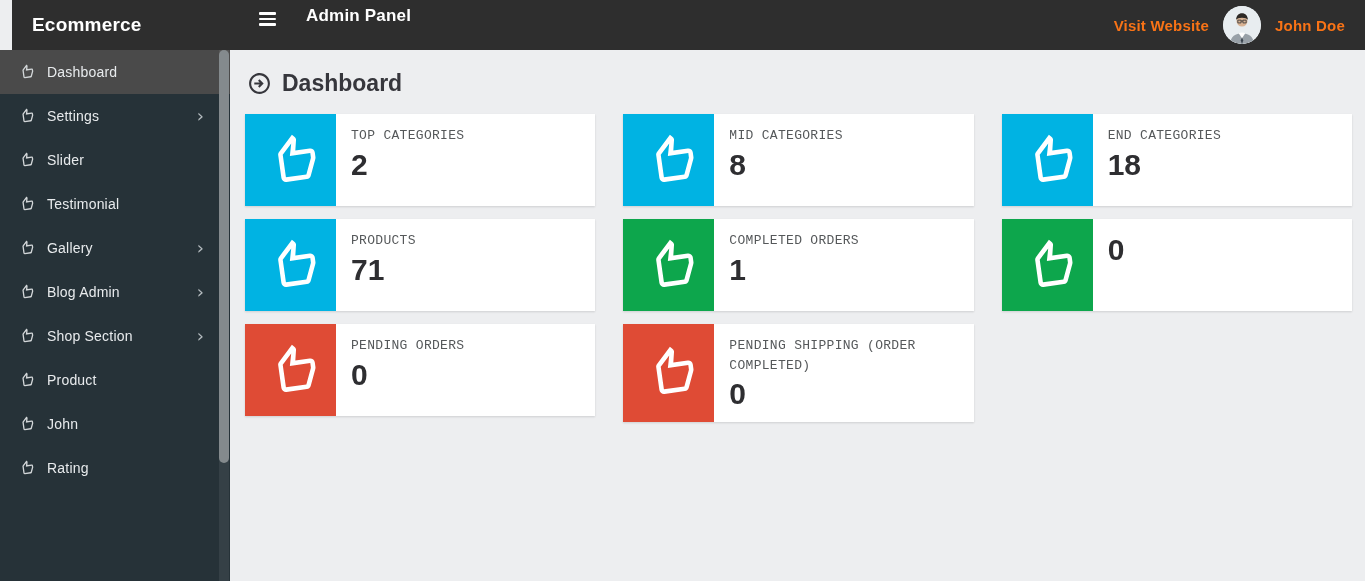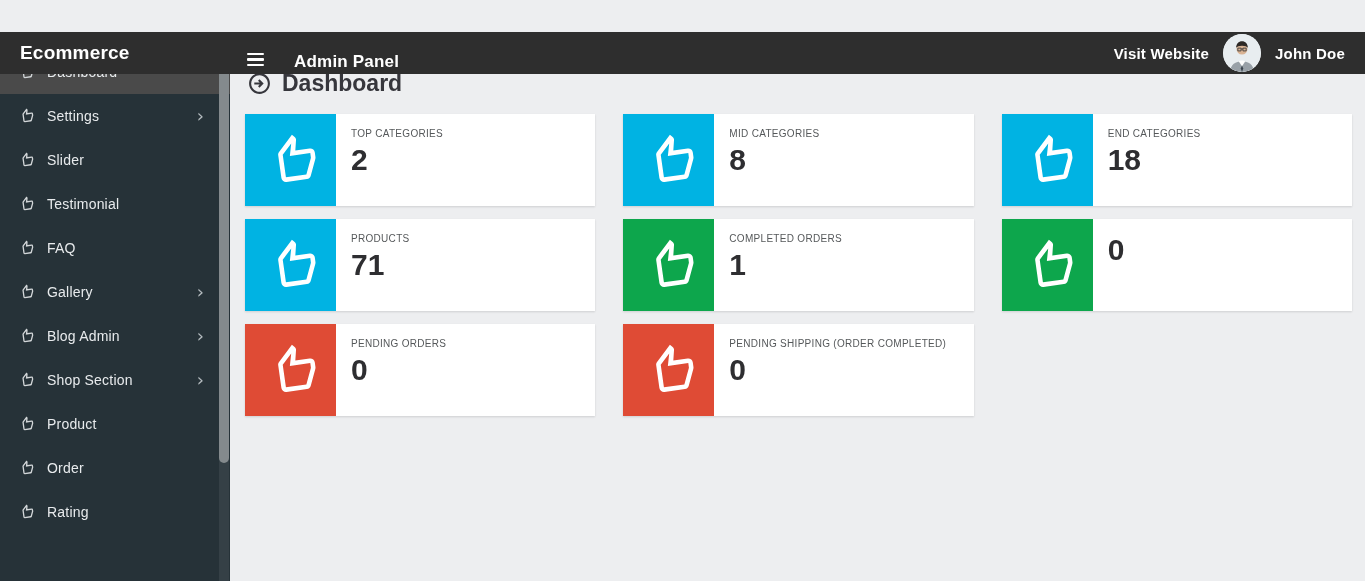--- a/index.html
+++ b/index.html
@@ -5,39 +5,39 @@
   * { box-sizing: border-box; }
   html, body { margin:0; padding:0; }
   body {
     width:1365px; height:581px; overflow:hidden; position:relative;
     font-family:"Liberation Sans", sans-serif;
     background:#edeef0;
   }
 
   
   .topbar {
-    position:absolute; top:0; left:0; right:0; height:42px;
+    position:absolute; top:0; left:12px; right:0; height:50px;
     background:#2e2e2e; color:#fff;
-    display:flex; align-items:center; z-index:20;margin-top:32px;
+    display:flex; align-items:center; z-index:20;
   }
   .brand {
     width:230px; flex:0 0 230px; padding-left:20px;
     font-size:19px; font-weight:bold; letter-spacing:.2px; cursor:pointer;
   }
-  .topbar-main { flex:1; display:flex; align-items:flex-end; padding-right:20px; }
+  .topbar-main { flex:1; display:flex; align-items:flex-start; padding-right:20px; }
   .hamburger {
     margin-left:12px; background:none; border:none; cursor:pointer;
     padding:6px 5px; display:block;
   }
   .hamburger .bars { display:flex; flex-direction:column; gap:3px; }
   .hamburger .bar { width:17px; height:2.5px; background:#fff; border-radius:1px; }
   .panel-title { margin-left:25px; font-size:17px; font-weight:bold; letter-spacing:.2px; }
   .topbar-right { margin-left:auto; display:flex; align-items:center; gap:14px; }
   .visit-link, .user-link {
-    color:#ffffff; text-decoration:none; font-size:15px; font-weight:bold; letter-spacing:.2px; cursor:pointer;
+    color:#f97316; text-decoration:none; font-size:15px; font-weight:bold; letter-spacing:.2px; cursor:pointer;
   }
   .avatar {
     width:38px; height:38px; border-radius:50%; overflow:hidden; display:block;
     background:#e8edf0; cursor:pointer; flex:0 0 38px;
   }
   .avatar svg { display:block; width:38px; height:38px; }
 
   
   .sidebar {
     position:absolute; top:50px; left:0; bottom:0; width:230px;
@@ -87,22 +87,23 @@
     display:flex; background:#fff; min-height:92px;
     box-shadow:0 1px 2px rgba(0,0,0,.13);
   }
   .card-icon {
     flex:0 0 91px; width:91px; align-self:stretch;
     display:flex; align-items:center; justify-content:center;
   }
   .card-icon svg { width:55px; height:55px; fill:#fff; transform:rotate(-8deg); }
   .card-body { padding:12px 15px 10px; flex:1; }
   .card-label {
-    font-size:10px; color:#55585a; letter-spacing:.3px; line-height:1.5;
+    font-size:13px; color:#55585a; letter-spacing:.3px; line-height:1.5;
     text-transform:uppercase;
+    font-family:Liberation Mono, monospace;
   }
   .card-value {
     font-size:30px; font-weight:bold; color:#2e2e31; margin-top:2px; line-height:1.15;
   }
 </style>
 </head>
 <body>
 
 <header class="topbar">
   <div class="brand">Ecommerce</div>
@@ -177,29 +178,20 @@
   <a class="side-item">
     <span class="side-icon">
       <svg viewBox="0 0 24 24">
             <path d="M9 21h9c.83 0 1.54-.5 1.84-1.22l3.02-7.05c.09-.23.14-.47.14-.73v-2c0-1.1-.9-2-2-2h-6.31l.95-4.57.03-.32c0-.41-.17-.79-.44-1.06L14.17 1 7.58 7.59C7.22 7.95 7 8.45 7 9v10c0 1.1.9 2 2 2zM9 9l4.34-4.34L12 10h9v2l-3 7H9V9z"></path>
           </svg>
     </span>
     <span class="side-label">Testimonial</span>
 
   </a>
 
-  <a class="side-item">
-    <span class="side-icon">
-      <svg viewBox="0 0 24 24">
-            <path d="M9 21h9c.83 0 1.54-.5 1.84-1.22l3.02-7.05c.09-.23.14-.47.14-.73v-2c0-1.1-.9-2-2-2h-6.31l.95-4.57.03-.32c0-.41-.17-.79-.44-1.06L14.17 1 7.58 7.59C7.22 7.95 7 8.45 7 9v10c0 1.1.9 2 2 2zM9 9l4.34-4.34L12 10h9v2l-3 7H9V9z"></path>
-          </svg>
-    </span>
-    <span class="side-label">FAQ</span>
-
-  </a>
 
   <a class="side-item">
     <span class="side-icon">
       <svg viewBox="0 0 24 24">
             <path d="M9 21h9c.83 0 1.54-.5 1.84-1.22l3.02-7.05c.09-.23.14-.47.14-.73v-2c0-1.1-.9-2-2-2h-6.31l.95-4.57.03-.32c0-.41-.17-.79-.44-1.06L14.17 1 7.58 7.59C7.22 7.95 7 8.45 7 9v10c0 1.1.9 2 2 2zM9 9l4.34-4.34L12 10h9v2l-3 7H9V9z"></path>
           </svg>
     </span>
     <span class="side-label">Gallery</span>
     <span class="side-chevron">›</span>
   </a>
@@ -233,21 +225,21 @@
     <span class="side-label">Product</span>
 
   </a>
 
   <a class="side-item">
     <span class="side-icon">
       <svg viewBox="0 0 24 24">
             <path d="M9 21h9c.83 0 1.54-.5 1.84-1.22l3.02-7.05c.09-.23.14-.47.14-.73v-2c0-1.1-.9-2-2-2h-6.31l.95-4.57.03-.32c0-.41-.17-.79-.44-1.06L14.17 1 7.58 7.59C7.22 7.95 7 8.45 7 9v10c0 1.1.9 2 2 2zM9 9l4.34-4.34L12 10h9v2l-3 7H9V9z"></path>
           </svg>
     </span>
-    <span class="side-label">Order</span>
+    <span class="side-label">John</span>
 
   </a>
 
   <a class="side-item">
     <span class="side-icon">
       <svg viewBox="0 0 24 24">
             <path d="M9 21h9c.83 0 1.54-.5 1.84-1.22l3.02-7.05c.09-.23.14-.47.14-.73v-2c0-1.1-.9-2-2-2h-6.31l.95-4.57.03-.32c0-.41-.17-.79-.44-1.06L14.17 1 7.58 7.59C7.22 7.95 7 8.45 7 9v10c0 1.1.9 2 2 2zM9 9l4.34-4.34L12 10h9v2l-3 7H9V9z"></path>
           </svg>
     </span>
     <span class="side-label">Rating</span>

